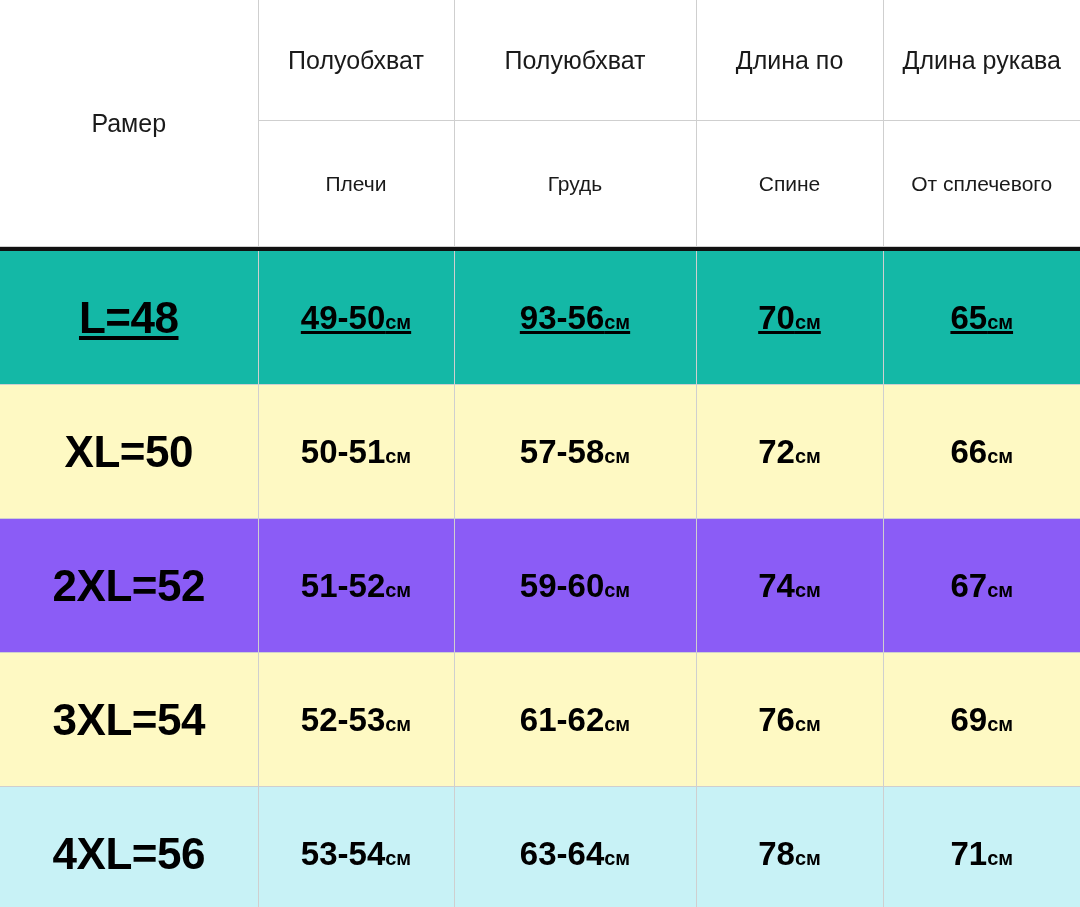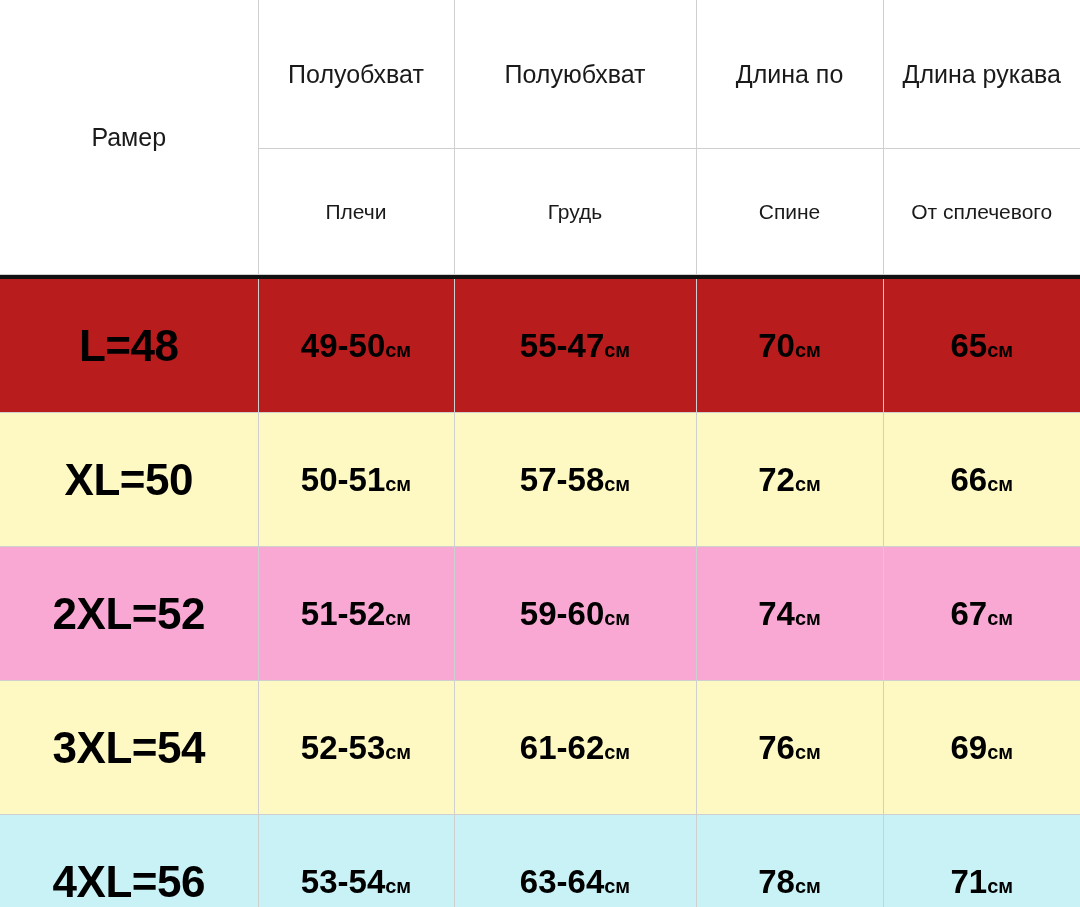--- a/index.html
+++ b/index.html
@@ -40,21 +40,21 @@
   
   .hdr-top td,
   .hdr-sub td {
     border-top: none;
   }
   .hdr-top td {
     height: 120px;
     font-size: 25px;
     font-weight: 400;
     color: #1a1a1a;
-    padding: 14px 6px;
+    padding: 0 6px;
   }
   .hdr-sub td {
     height: 125px;
     font-size: 21px;
     font-weight: 500;
     color: #1a1a1a;
     padding: 0 14px;
   }
   .size-head {
     font-size: 28px;
@@ -86,23 +86,23 @@
     font-size: 33px;
     font-weight: 700;
     color: #000000;
     white-space: nowrap;
   }
   .cell-val .u {
     font-size: 20px;
   }
 
   
-  .tint-green td { background-color: #b91c1c; }
+  .tint-green td { background-color: #14b8a6; text-decoration: underline; }
   .tint-white td { background-color: #fef9c3; }
-  .tint-yellow td { background-color: #f9a8d4; }
+  .tint-yellow td { background-color: #8b5cf6; }
   .tint-blue  td { background-color: #c8f2f6; }
 </style>
 </head>
 <body>
 
 <table class="size-table">
   <colgroup>
     <col class="c-size">
     <col class="c-sh">
     <col class="c-ch">
@@ -126,21 +126,21 @@
     <td class="no-right">От сплечевого</td>
   </tr>
 
   <tr class="rule-row">
     <td colspan="5"></td>
   </tr>
 
   <tr class="data-row tint-green">
     <td class="cell-size no-left">L=48</td>
     <td class="cell-val"><span>49-50</span><span class="u">см</span></td>
-    <td class="cell-val"><span>55-47</span><span class="u">см</span></td>
+    <td class="cell-val"><span>93-56</span><span class="u">см</span></td>
     <td class="cell-val"><span>70</span><span class="u">см</span></td>
     <td class="cell-val no-right"><span>65</span><span class="u">см</span></td>
   </tr>
 
   <tr class="data-row tint-white">
     <td class="cell-size no-left">XL=50</td>
     <td class="cell-val"><span>50-51</span><span class="u">см</span></td>
     <td class="cell-val"><span>57-58</span><span class="u">см</span></td>
     <td class="cell-val"><span>72</span><span class="u">см</span></td>
     <td class="cell-val no-right"><span>66</span><span class="u">см</span></td>

